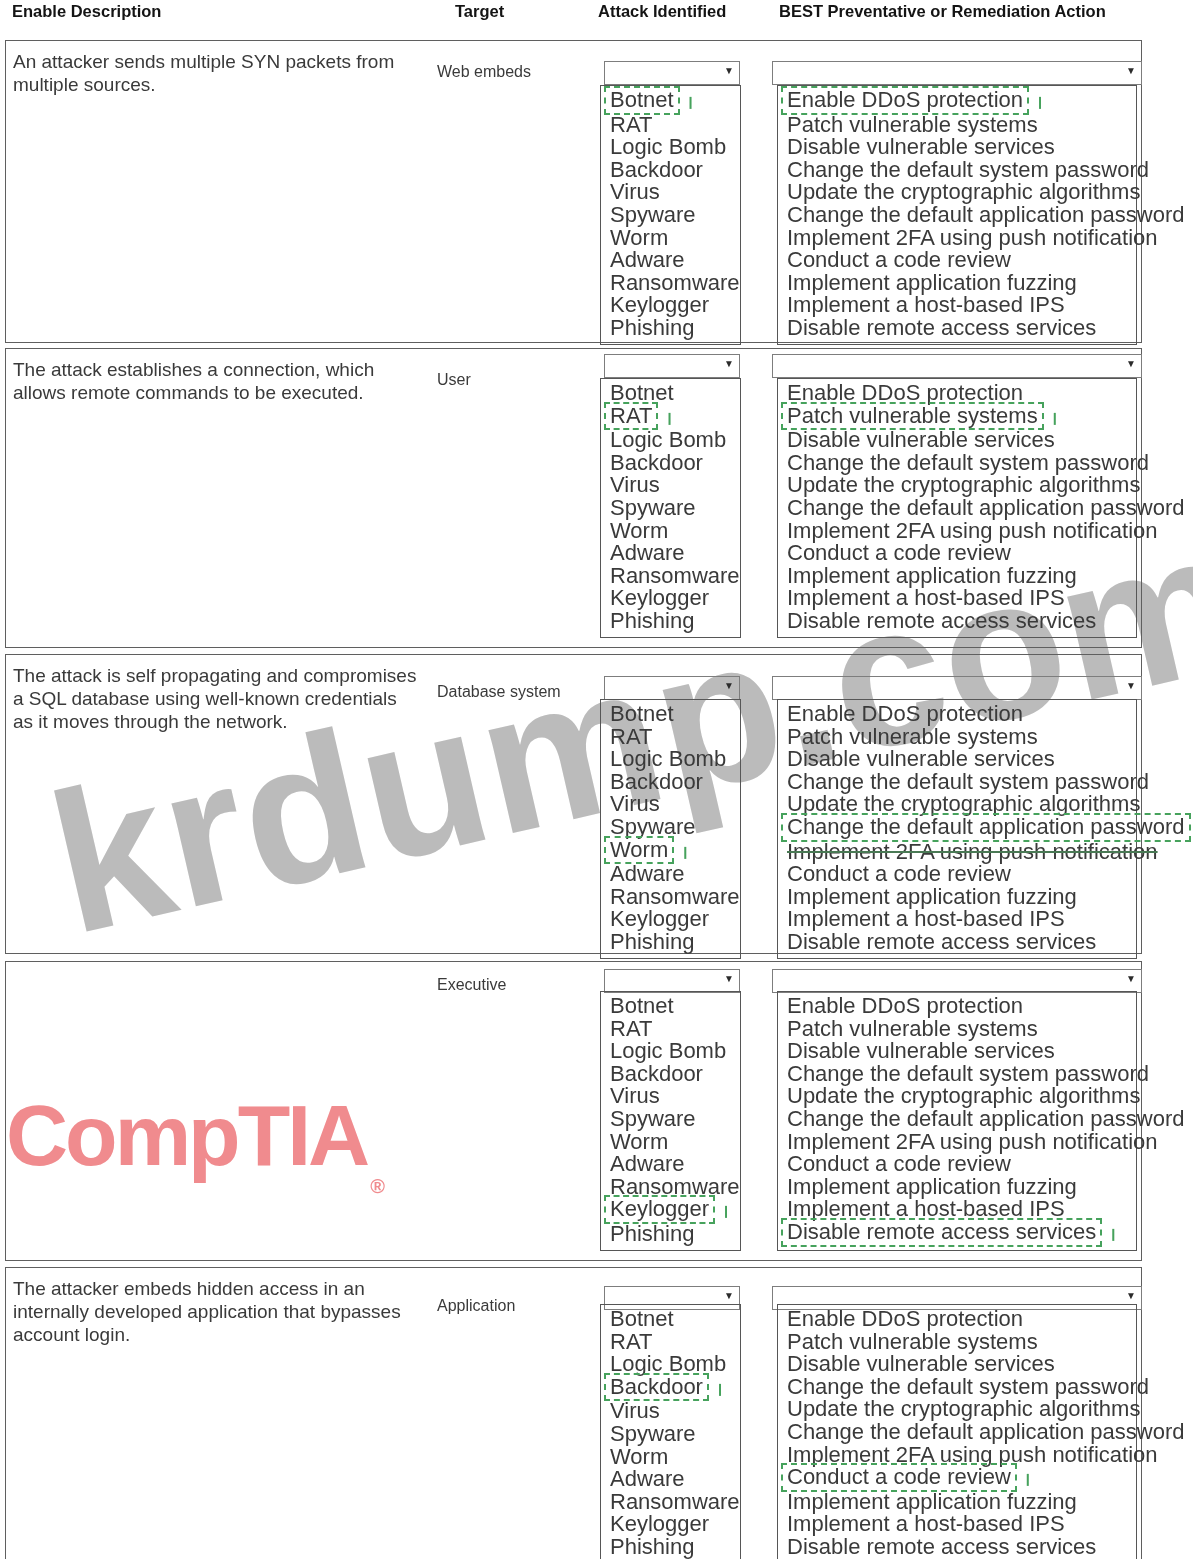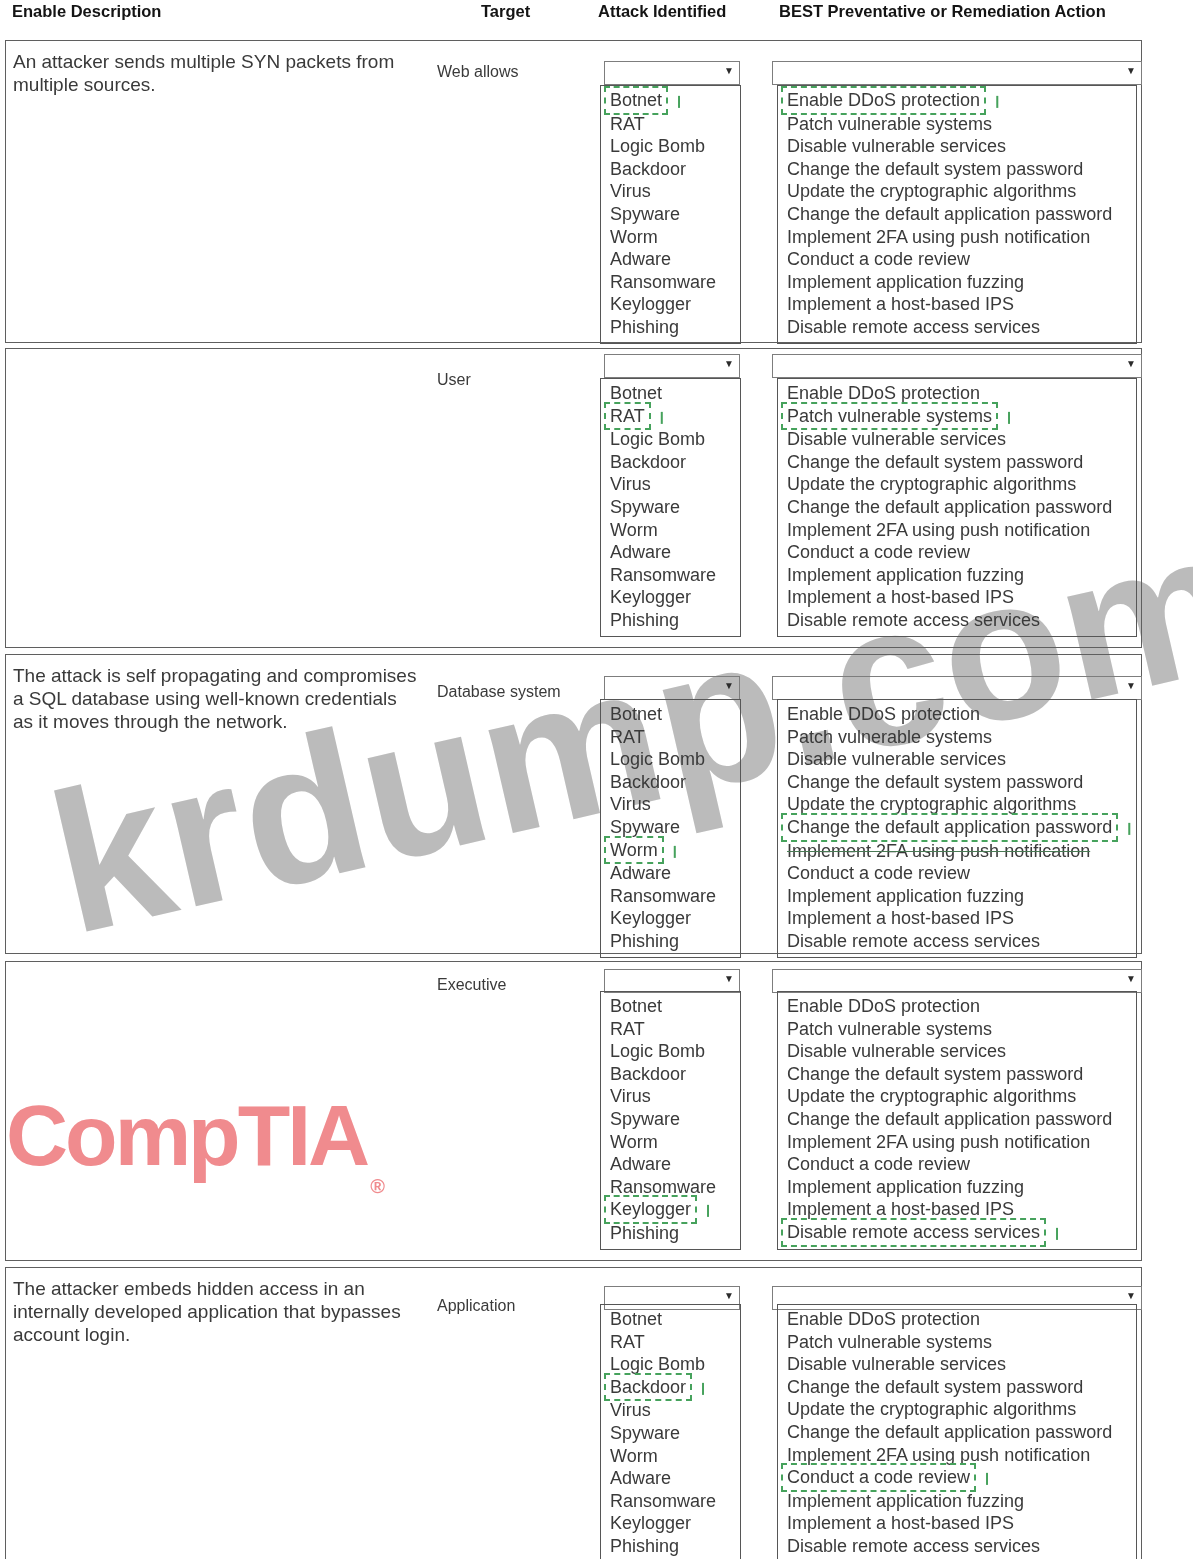--- a/index.html
+++ b/index.html
@@ -17,33 +17,33 @@
   }
   
   .logo{
     position:absolute;left:6px;top:1092px;z-index:1;line-height:1;
     font-size:86px;font-weight:bold;letter-spacing:-3px;color:#f08b8e;
   }
   .logo .reg{display:inline-block;font-size:20px;letter-spacing:0;
     position:relative;top:28px;left:3px;}
   
   .hdr{position:absolute;top:2px;z-index:1;font-size:16.5px;font-weight:bold;color:#141414;white-space:nowrap;}
-  .hdr.c0{left:12px;} .hdr.c1{left:455px;margin-left:26px;} .hdr.c2{left:598px;} .hdr.c3{left:779px;}
+  .hdr.c0{left:12px;} .hdr.c1{left:455px;} .hdr.c2{left:598px;} .hdr.c3{left:779px;}
   
   .row{position:absolute;left:5px;width:1135px;border:1px solid #5f5f5f;z-index:1;background:transparent;}
   .desc{position:absolute;left:7px;top:9px;width:404px;margin:0;font-size:19px;line-height:23px;color:#3a3a3a;}
   .target{position:absolute;left:431px;font-size:16px;color:#3a3a3a;white-space:nowrap;}
   
   .combo{position:absolute;height:22px;border:1px solid #7d7d7d;background:transparent;}
   .attack-combo{left:598px;width:134px;}
   .action-combo{left:766px;width:368px;}
   .caret{position:absolute;right:5px;top:4px;font-size:10px;color:#2b2b2b;line-height:1;}
   
   .list{position:absolute;margin:0;padding:3px 0 4px 0;list-style:none;
-    border:1px solid #565656;font-size:18px;line-height:22.6px;color:#3a3a3a;background:transparent;}
+    border:1px solid #565656;font-size:22px;line-height:22.6px;color:#3a3a3a;background:transparent;}
   .attack-list{left:594px;width:139px;}
   .action-list{left:771px;width:358px;}
   .list li{padding-left:6px;white-space:nowrap;}
   .list li > span{display:inline-block;padding:0 3px;}
   
   li.selected > span{outline:2px dashed #46a25c;outline-offset:1px;}
   li.selected::after{content:"\2759";color:#46a25c;font-size:12px;margin-left:9px;vertical-align:1px;}
   
   li.struck > span{text-decoration:line-through;text-decoration-color:#4a7a55;}
 </style>
@@ -56,21 +56,21 @@
   <div class="logo"><span>CompTIA</span><span class="reg">®</span></div>
 
   <div class="hdr c0">Enable Description</div>
   <div class="hdr c1">Target</div>
   <div class="hdr c2">Attack Identified</div>
   <div class="hdr c3">BEST Preventative or Remediation Action</div>
 
   <div id="rows">
   <section class="row" style="top: 40px; height: 301px;">
     <p class="desc">An attacker sends multiple SYN packets from multiple sources.</p>
-    <span class="target" style="top: 22px;">Web allows</span>
+    <span class="target" style="top: 22px;">Web embeds</span>
     <div class="combo attack-combo" style="top: 20px;">
       <span class="caret">▼</span>
     </div>
     <ul class="list attack-list" style="top: 44px;">
           <li class="selected"><span>Botnet</span></li>
           <li><span>RAT</span></li>
           <li><span>Logic Bomb</span></li>
           <li><span>Backdoor</span></li>
           <li><span>Virus</span></li>
           <li><span>Spyware</span></li>
@@ -92,20 +92,21 @@
           <li><span>Change the default application password</span></li>
           <li><span>Implement 2FA using push notification</span></li>
           <li><span>Conduct a code review</span></li>
           <li><span>Implement application fuzzing</span></li>
           <li><span>Implement a host-based IPS</span></li>
           <li><span>Disable remote access services</span></li>
         </ul>
   </section>
 
   <section class="row" style="top: 348px; height: 298px;">
+    <p class="desc">The attack establishes a connection, which allows remote commands to be executed.</p>
     <span class="target" style="top: 22px;">User</span>
     <div class="combo attack-combo" style="top: 5px;">
       <span class="caret">▼</span>
     </div>
     <ul class="list attack-list" style="top: 29px;">
           <li><span>Botnet</span></li>
           <li class="selected"><span>RAT</span></li>
           <li><span>Logic Bomb</span></li>
           <li><span>Backdoor</span></li>
           <li><span>Virus</span></li>

